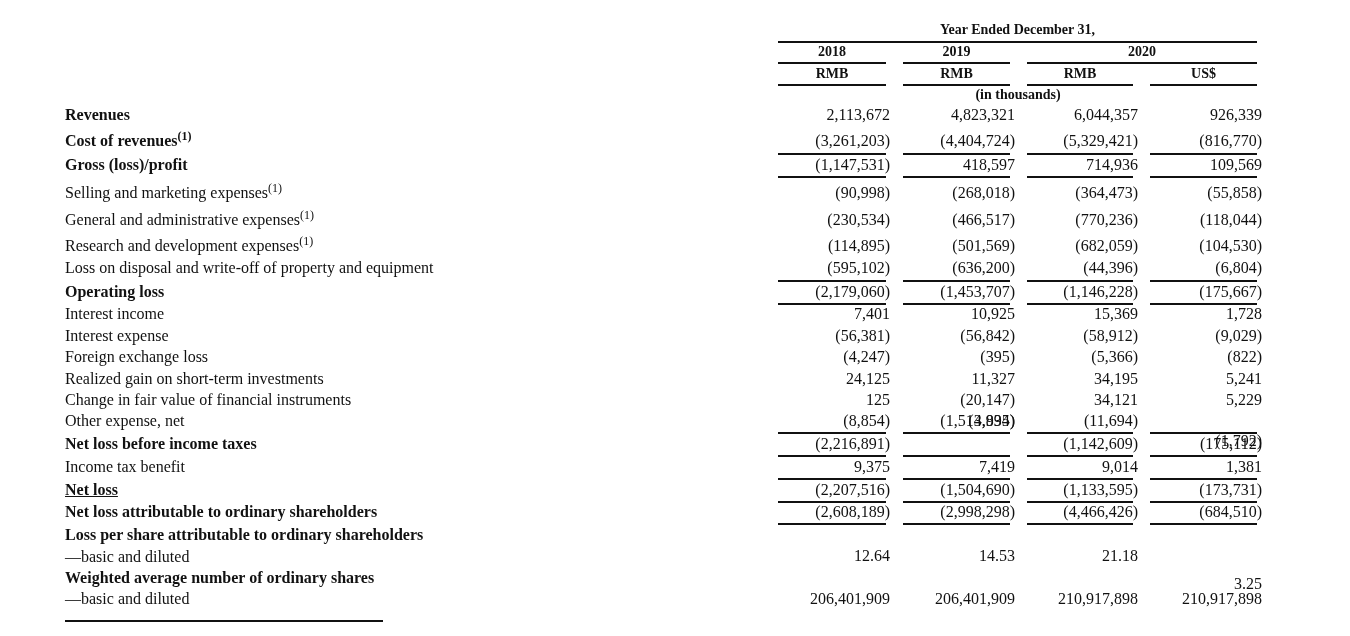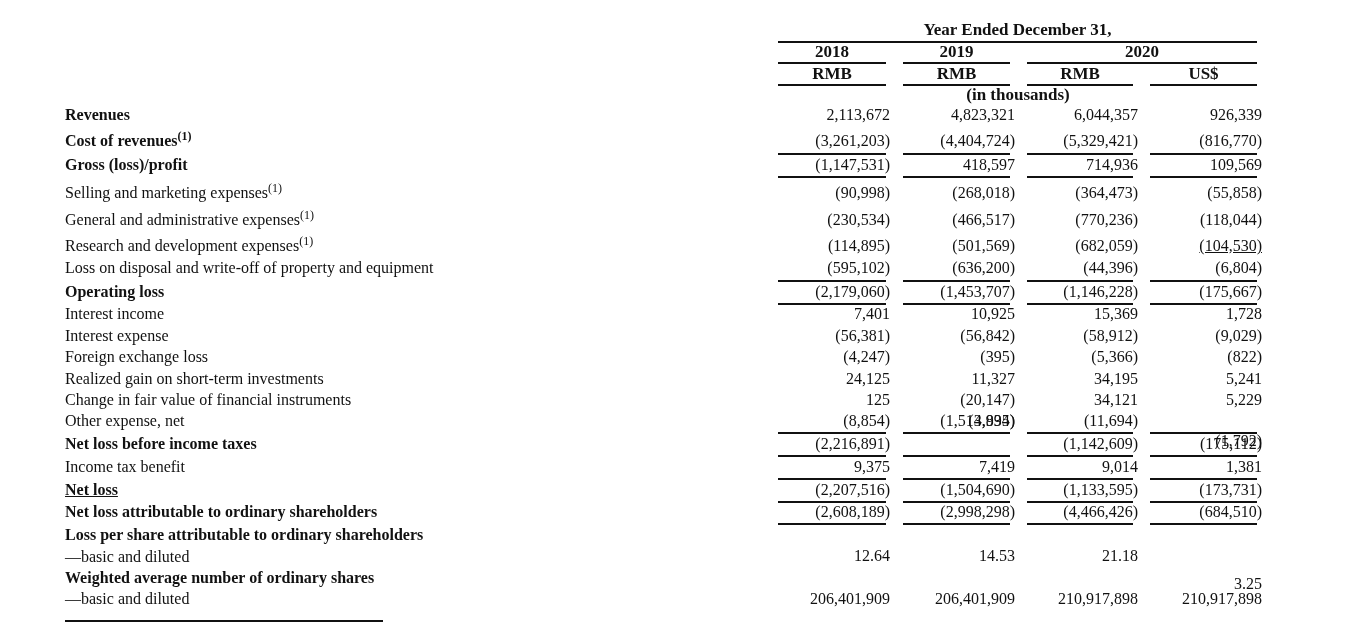--- a/index.html
+++ b/index.html
@@ -7,21 +7,21 @@
          font-family: "Liberation Serif", "DejaVu Serif", serif; color: #111; }
   .lbl { position: absolute; left: 65px; font-size: 16px; line-height: 20px; white-space: nowrap; }
   .lbl.b { font-weight: bold; }
   .lbl sup { font-size: 12px; vertical-align: 6px; line-height: 0; }
   .cell { position: absolute; font-size: 16px; line-height: 20px; text-align: right; white-space: nowrap; }
   .cell.b { font-weight: normal; }
   .c0 { left: 770px; width: 120px; }
   .c1 { left: 895px; width: 120px; }
   .c2 { left: 1018px; width: 120px; }
   .c3 { left: 1141px; width: 121px; }
-  .hdr { position: absolute; font-size: 17px; font-weight: bold; text-align: center; line-height: 18px; white-space: nowrap; }
+  .hdr { position: absolute; font-size: 14px; font-weight: bold; text-align: center; line-height: 18px; white-space: nowrap; }
   .rule { position: absolute; height: 2px; background: #111; }
   .r0 { left: 778px; width: 108px; }
   .r1 { left: 903px; width: 107px; }
   .r2 { left: 1027px; width: 106px; }
   .r3 { left: 1150px; width: 107px; }
 </style>
 </head>
 <body>
 
 <div class="hdr" style="left:778px; width:479px; top:21px;">Year Ended December 31,</div>
@@ -76,21 +76,21 @@
     <div class="cell c3" style="top: 183px;">(55,858)</div>
     <div class="lbl" style="top: 210px;"><span>General and administrative expenses</span><sup>(1)</sup></div>
     <div class="cell c0" style="top: 210px;">(230,534)</div>
     <div class="cell c1" style="top: 210px;">(466,517)</div>
     <div class="cell c2" style="top: 210px;">(770,236)</div>
     <div class="cell c3" style="top: 210px;">(118,044)</div>
     <div class="lbl" style="top: 236px;"><span>Research and development expenses</span><sup>(1)</sup></div>
     <div class="cell c0" style="top: 236px;">(114,895)</div>
     <div class="cell c1" style="top: 236px;">(501,569)</div>
     <div class="cell c2" style="top: 236px;">(682,059)</div>
-    <div class="cell c3" style="top: 236px; text-decoration: underline;">(104,530)</div>
+    <div class="cell c3" style="top: 236px;">(104,530)</div>
     <div class="lbl" style="top: 258px;"><span>Loss on disposal and write-off of property and equipment</span></div>
     <div class="cell c0" style="top: 258px;">(595,102)</div>
     <div class="cell c1" style="top: 258px;">(636,200)</div>
     <div class="cell c2" style="top: 258px;">(44,396)</div>
     <div class="cell c3" style="top: 258px;">(6,804)</div>
     <div class="rule r0" style="top: 280px;"></div>
     <div class="rule r1" style="top: 280px;"></div>
     <div class="rule r2" style="top: 280px;"></div>
     <div class="rule r3" style="top: 280px;"></div>
     <div class="lbl b" style="top: 282px;"><span>Operating loss</span></div>

